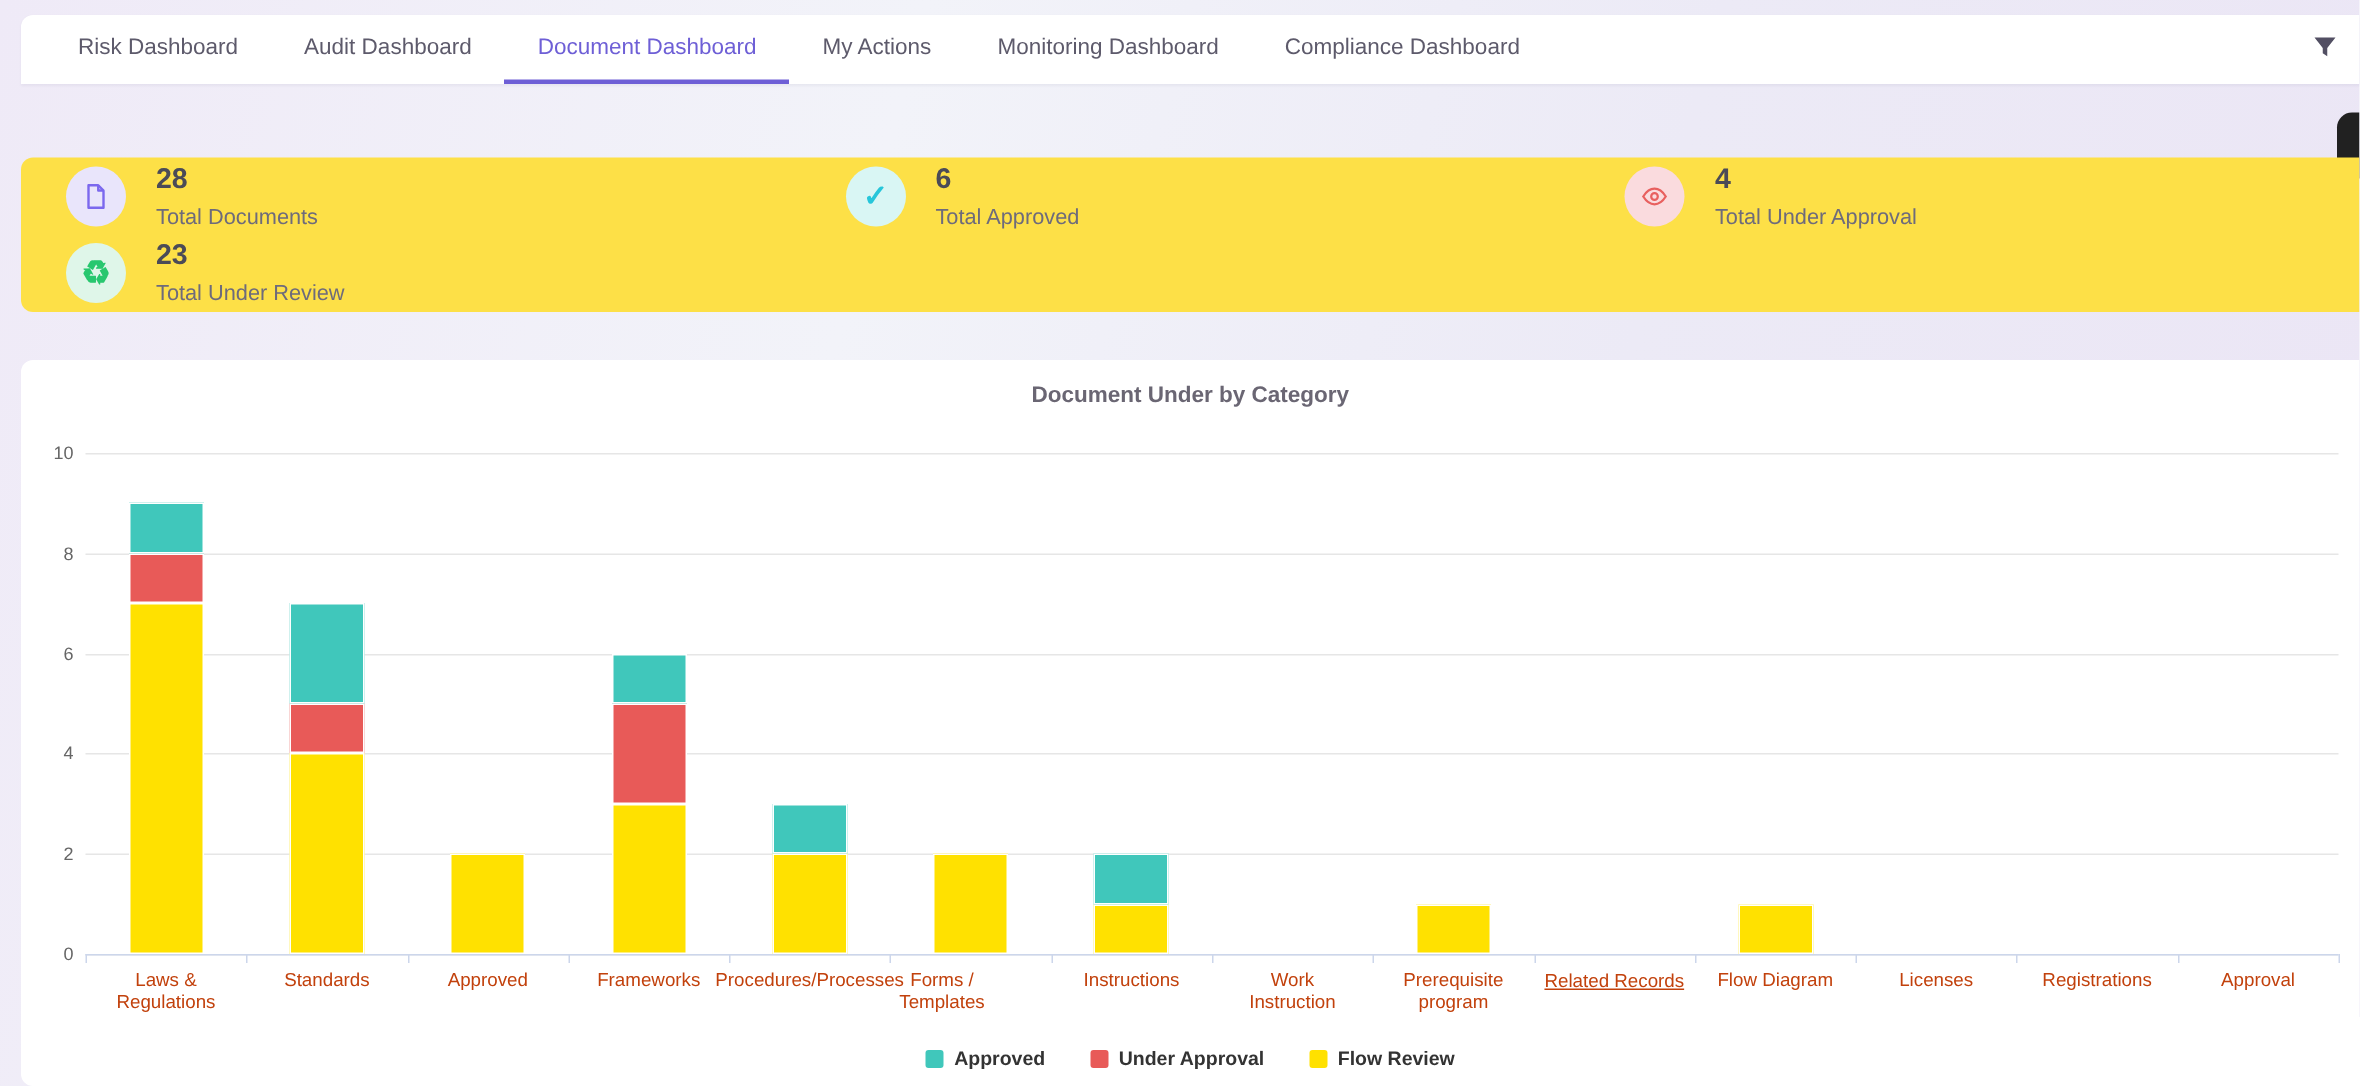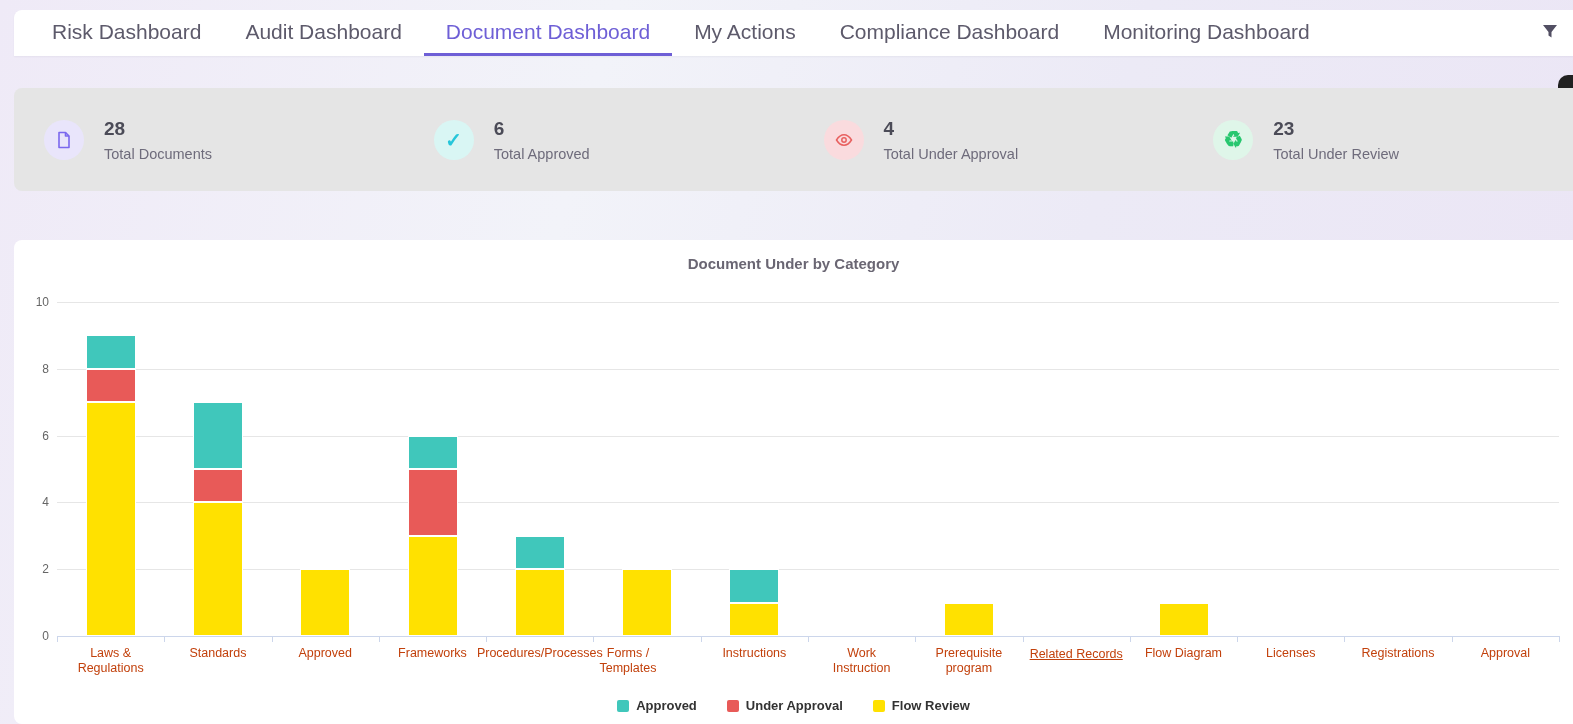--- a/index.html
+++ b/index.html
@@ -13,40 +13,40 @@
   
   .navbar {
     position:absolute; left:14px; right:0; top:10px; height:46px;
     background:#ffffff; border-radius:8px 0 0 0;
     display:flex; align-items:stretch;
     box-shadow:0 1px 2px rgba(40,40,80,0.05);
     padding-left:16px;
   }
   .tab {
     display:flex; align-items:center; padding:0 22px;
-    font-size:21px; color:#5d5a6b; cursor:pointer;
+    font-size:15px; color:#5d5a6b; cursor:pointer;
     border-bottom:3px solid transparent; white-space:nowrap;
   }
   .tab.active { color:#6e5fd6; border-bottom-color:#6e5fd6; }
   .nav-spacer { flex:1; }
   .filter-btn {
     display:flex; align-items:center; padding:0 14px; cursor:pointer;
   }
 
   
   .side-handle {
     position:absolute; right:0; top:75px; width:15px; height:44px;
     background:#212121; border-radius:10px 0 0 10px;
   }
 
   
   .stats-card {
-    position:absolute; left:14px; right:0; top:88px; height:103px;
-    background:#e5e5e5; border-radius:8px 0 0 8px;
-    display:grid; grid-template-columns:repeat(4,1fr); align-items:center;
+    position:absolute; left:14px; right:0; top:105px; height:103px;
+    background:#fde047; border-radius:8px 0 0 8px;
+    display:grid; grid-template-columns:repeat(3,1fr); align-items:center;
   }
   .stat-item { display:flex; align-items:center; gap:20px; padding-left:30px; }
   .stat-icon {
     width:40px; height:40px; border-radius:50%;
     display:flex; align-items:center; justify-content:center; flex:0 0 40px;
   }
   .stat-texts { display:flex; flex-direction:column; gap:6px; }
   .stat-value { font-size:19px; font-weight:700; color:#4b4b57; }
   .stat-label { font-size:14.5px; color:#6e6b7b; }
   .glyph-check { font-size:20px; font-weight:700; }
@@ -83,22 +83,22 @@
   .legend-label { font-size:13px; font-weight:600; color:#333333; }
 </style>
 </head>
 <body>
 
 <nav class="navbar">
   <div class="tab">Risk Dashboard</div>
   <div class="tab">Audit Dashboard</div>
   <div class="tab active">Document Dashboard</div>
   <div class="tab">My Actions</div>
+  <div class="tab">Monitoring Dashboard</div>
   <div class="tab">Compliance Dashboard</div>
-  <div class="tab">Monitoring Dashboard</div>
   <div class="nav-spacer"></div>
   <div class="filter-btn">
     <span>
       <svg width="18" height="18" viewBox="0 0 18 18">
         <path d="M2 3 H16 L10.5 10 V15.5 L7.5 13.5 V10 Z" fill="#524f63"></path>
       </svg>
     </span>
   </div>
 </nav>
 

